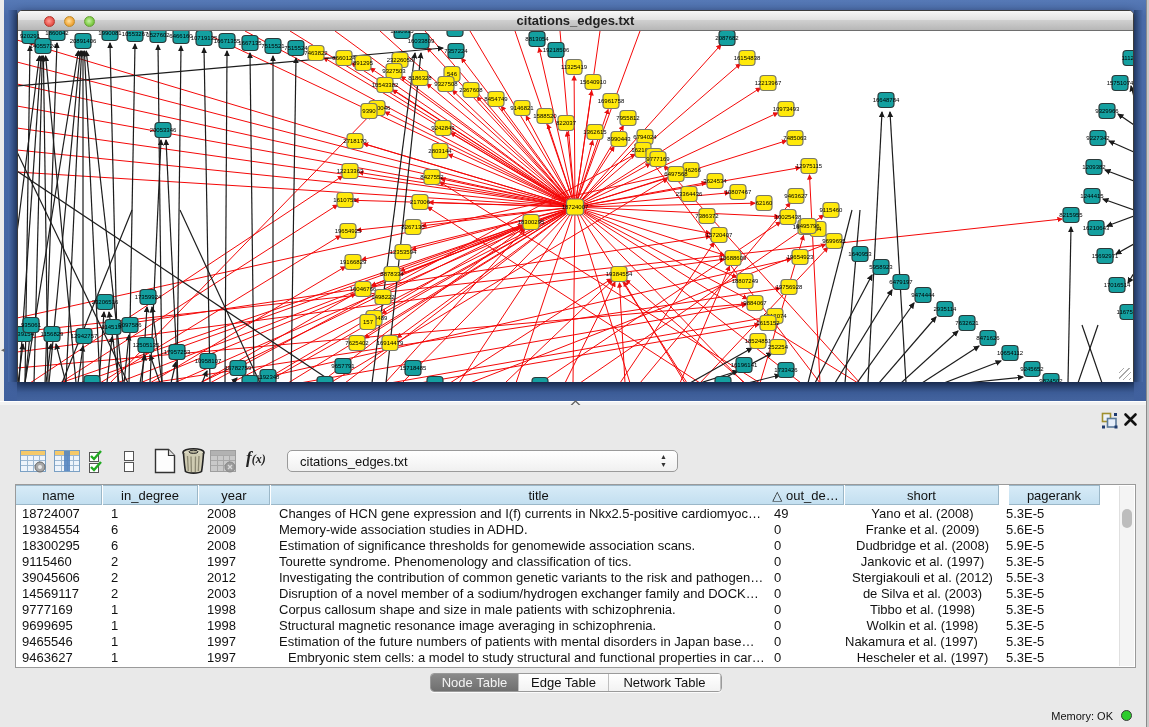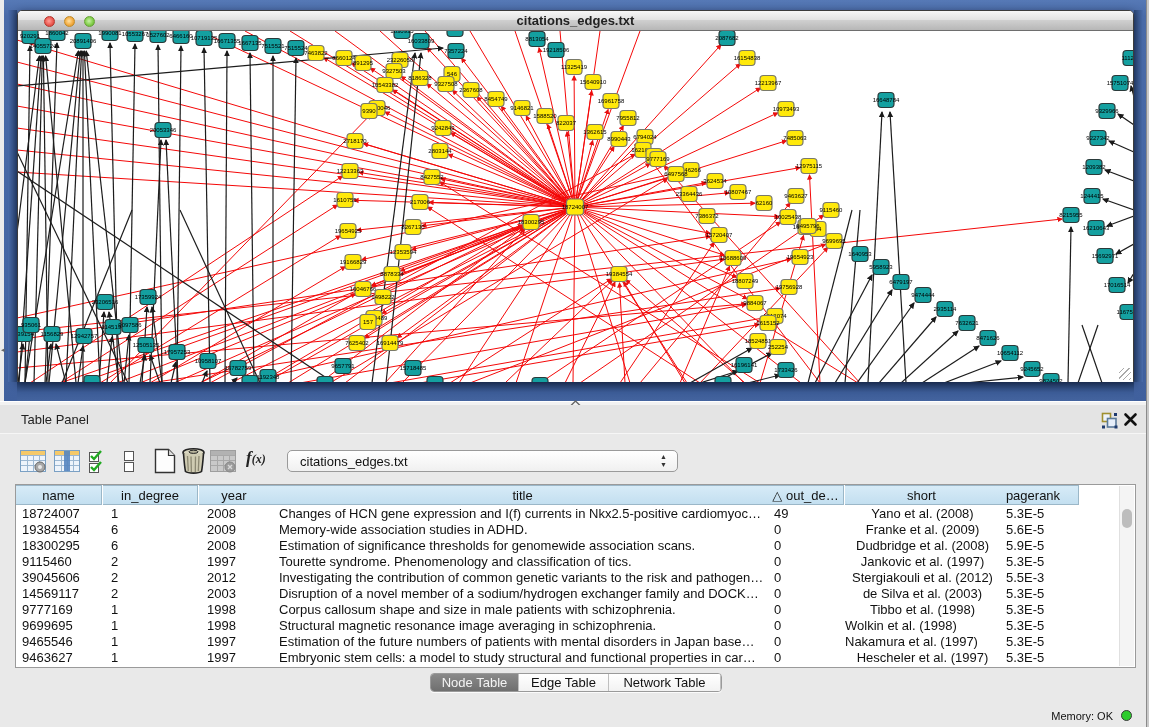--- a/index.html
+++ b/index.html
@@ -551,23 +551,20 @@
     <div class="tl" style="left:46px;background:radial-gradient(circle at 4px 4px,#ffe2a2,#f3ac43 55%,#d88e22);border:1px solid #c08b26"></div>
     <div class="tl" style="left:66px;background:radial-gradient(circle at 4px 4px,#c8f0a8,#84d04c 55%,#5ca832);border:1px solid #67a135"></div>
   </div>
 </div>
 <div id="divider"></div>
 <svg style="position:absolute;left:570px;top:400px" width="11" height="6" viewBox="0 0 11 6">
     <path d="M1,5.5 L5.5,1 L10,5.5" fill="none" stroke="#666" stroke-width="1.4"></path>
   </svg>
 <div id="larr">◂</div>
 <div id="panel">
-  <div id="ptitle">
-      <span>Table Panel</span>
-    </div>
   <svg style="position:absolute;left:1101px;top:7px" width="18" height="18" viewBox="0 0 18 18">
     <rect x="1.5" y="1.5" width="8" height="8" fill="#eef3fa" stroke="#a09030" stroke-width="1.6"></rect>
     <rect x="6.5" y="6.5" width="8.5" height="8.5" fill="#e6eefa" stroke="#5a7a9a" stroke-width="1.6"></rect>
     <rect x="13" y="1" width="3" height="3" fill="#1e3a6e"></rect>
       <rect x="1" y="13.5" width="3" height="3" fill="#1e3a6e"></rect>
     <rect x="13.5" y="13.5" width="3" height="3" fill="#1e3a6e"></rect>
   </svg>
   <svg style="position:absolute;left:1123px;top:7px" width="15" height="15" viewBox="0 0 15 15">
     <path d="M2.5,2.5 L12.5,12.5 M12.5,2.5 L2.5,12.5" stroke="#111" stroke-width="2.6" stroke-linecap="round"></path>
   </svg>
@@ -637,24 +634,24 @@
     </g>
     <circle cx="20" cy="17" r="5" fill="#9b9b9b" stroke="#888"></circle>
     <path d="M18,15 l4,4 m0,-4 l-4,4" stroke="#d8d8d8" stroke-width="1.4"></path>
   </svg>
 <div style="position:absolute;left:246px;top:448px;width:30px;height:26px;font-family:'Liberation Serif',serif;font-style:italic;font-weight:bold;font-size:17px;color:#222">f<span style="font-size:12px">(x)</span></div>
 <div id="combo">citations_edges.txt<span class="arr">▲<br>▼</span></div>
 <div id="tablebox"></div>
 <div class="hc" style="left:16px;width:86px">name</div>
 <div class="hc" style="left:103px;width:95px">in_degree</div>
 <div class="hc" style="left:199px;width:71px">year</div>
-<div class="hc" style="left:255px;width:536px">title</div>
+<div class="hc" style="left:271px;width:536px">title</div>
 <div class="hc" style="left:768px;width:76px">△ out_de…</div>
 <div class="hc" style="left:845px;width:154px">short</div>
-<div class="hc" style="left:988px;width:91px">pagerank</div>
+<div class="hc" style="left:1009px;width:91px">pagerank</div>
 <div class="dc" style="left:22px;top:506px;width:81px">18724007</div>
 <div class="dc" style="left:111px;top:506px;width:88px">1</div>
 <div class="dc" style="left:207px;top:506px;width:64px">2008</div>
 <div class="dc" style="left:279px;top:506px;width:489px">Changes of HCN gene expression and I(f) currents in Nkx2.5‑positive cardiomyoc…</div>
 <div class="dc" style="left:774px;top:506px;width:71px">49</div>
 <div class="dc" style="left:845px;top:506px;width:155px;text-align:center">Yano et al. (2008)</div>
 <div class="dc" style="left:1006px;top:506px;width:86px">5.3E‑5</div>
 <div class="dc" style="left:22px;top:522px;width:81px">19384554</div>
 <div class="dc" style="left:111px;top:522px;width:88px">6</div>
 <div class="dc" style="left:207px;top:522px;width:64px">2009</div>
@@ -695,33 +692,33 @@
 <div class="dc" style="left:207px;top:602px;width:64px">1998</div>
 <div class="dc" style="left:279px;top:602px;width:489px">Corpus callosum shape and size in male patients with schizophrenia.</div>
 <div class="dc" style="left:774px;top:602px;width:71px">0</div>
 <div class="dc" style="left:845px;top:602px;width:155px;text-align:center">Tibbo et al. (1998)</div>
 <div class="dc" style="left:1006px;top:602px;width:86px">5.3E‑5</div>
 <div class="dc" style="left:22px;top:618px;width:81px">9699695</div>
 <div class="dc" style="left:111px;top:618px;width:88px">1</div>
 <div class="dc" style="left:207px;top:618px;width:64px">1998</div>
 <div class="dc" style="left:279px;top:618px;width:489px">Structural magnetic resonance image averaging in schizophrenia.</div>
 <div class="dc" style="left:774px;top:618px;width:71px">0</div>
-<div class="dc" style="left:845px;top:618px;width:155px;text-align:left">Wolkin et al. (1998)</div>
+<div class="dc" style="left:845px;top:618px;width:155px;text-align:center">Wolkin et al. (1998)</div>
 <div class="dc" style="left:1006px;top:618px;width:86px">5.3E‑5</div>
 <div class="dc" style="left:22px;top:634px;width:81px">9465546</div>
 <div class="dc" style="left:111px;top:634px;width:88px">1</div>
 <div class="dc" style="left:207px;top:634px;width:64px">1997</div>
 <div class="dc" style="left:279px;top:634px;width:489px">Estimation of the future numbers of patients with mental disorders in Japan base…</div>
 <div class="dc" style="left:774px;top:634px;width:71px">0</div>
 <div class="dc" style="left:845px;top:634px;width:155px;text-align:left">Nakamura et al. (1997)</div>
 <div class="dc" style="left:1006px;top:634px;width:86px">5.3E‑5</div>
 <div class="dc" style="left:22px;top:650px;width:81px">9463627</div>
 <div class="dc" style="left:111px;top:650px;width:88px">1</div>
 <div class="dc" style="left:207px;top:650px;width:64px">1997</div>
-<div class="dc" style="left:279px;top:650px;width:489px">Embryonic stem cells: a model to study structural and functional properties in car…</div>
+<div class="dc" style="left:288px;top:650px;width:489px">Embryonic stem cells: a model to study structural and functional properties in car…</div>
 <div class="dc" style="left:774px;top:650px;width:71px">0</div>
 <div class="dc" style="left:845px;top:650px;width:155px;text-align:center">Hescheler et al. (1997)</div>
 <div class="dc" style="left:1006px;top:650px;width:86px">5.3E‑5</div>
 <div id="vsb">
     <div class="th"></div>
   </div>
 <div id="tabs">
     <div class="sel" style="width:88px">Node Table</div>
     <div style="width:90px">Edge Table</div>
     <div style="width:112px">Network Table</div>

